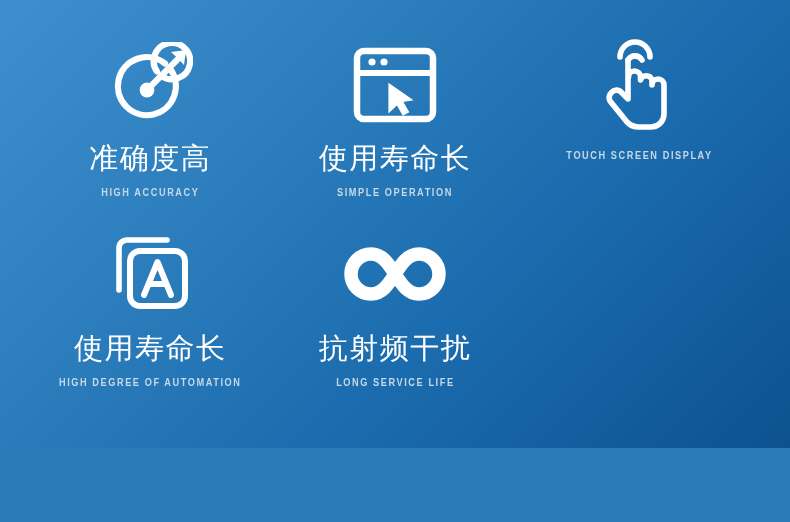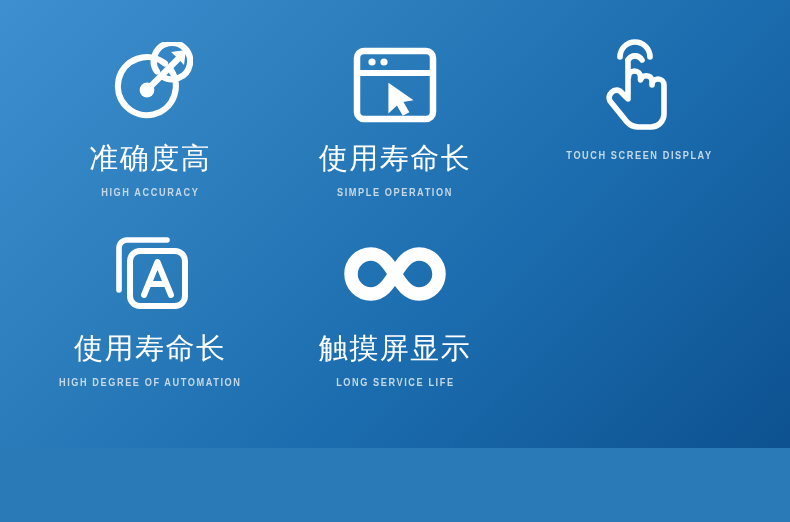--- a/index.html
+++ b/index.html
@@ -146,17 +146,17 @@
       <svg width="110" height="66" viewBox="0 0 110 66" aria-hidden="true">
         <path d="M 55 33
                  C 48 22 42 13 31 13
                  A 20 20 0 0 0 31 53
                  C 42 53 48 44 55 33
                  C 62 22 68 13 79 13
                  A 20 20 0 0 1 79 53
                  C 68 53 62 44 55 33 Z" fill="none" stroke="#ffffff" stroke-width="13.5" stroke-linecap="round" stroke-linejoin="round"></path>
       </svg>
     </div>
-    <div class="feature-title">触摸屏显示</div>
+    <div class="feature-title">抗射频干扰</div>
     <div class="feature-sub">LONG SERVICE LIFE</div>
   </div>
 
 </div>
 
 </body></html>

